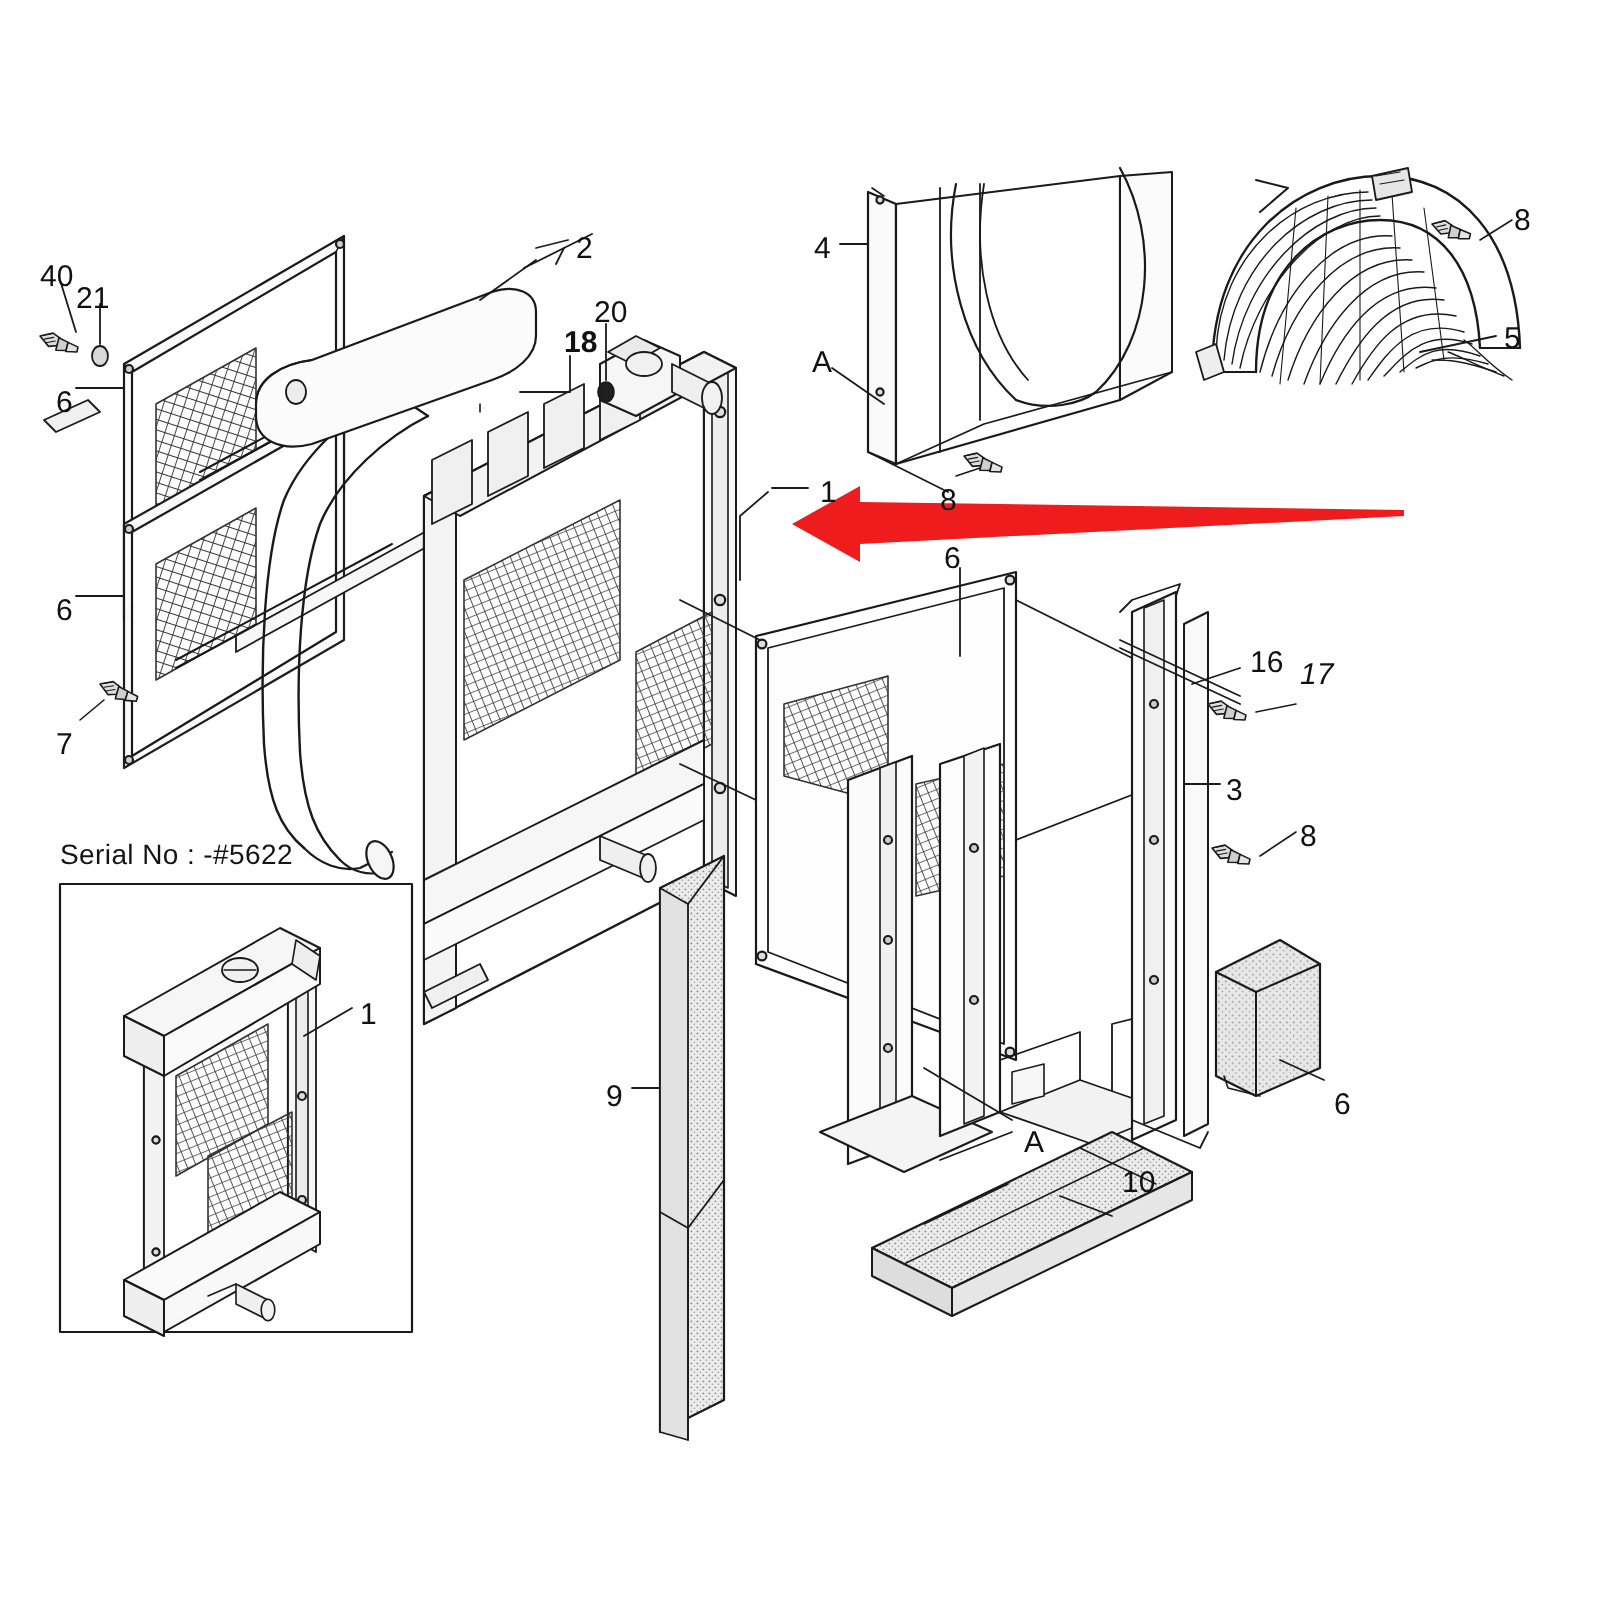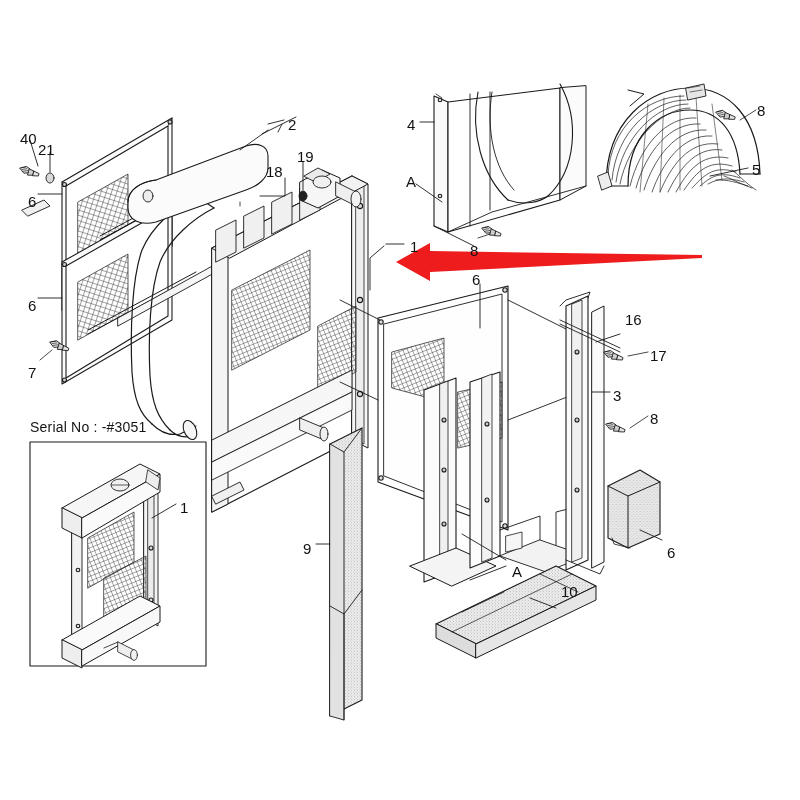--- a/index.html
+++ b/index.html
@@ -390,39 +390,39 @@
 
       <path d="M176 504 L152 518" stroke-width="0.9"></path>
 
       <g>
         <path d="M702 255 L430 251 L430 243 L396 262 L430 281 L430 272 L702 258 Z" fill="#ee1c1c" stroke="none"></path>
       </g>
 
     </g>
   </svg>
 
-  <div class="lbl lbl-serial" style="left:30px; top:420px;">Serial No : -#3051</div>
+  <div class="lbl lbl-serial" style="left:30px; top:420px;">Serial No : -#5622</div>
 
   <div class="lbl" style="left:20px; top:131px;">40</div>
   <div class="lbl" style="left:38px; top:142px;">21</div>
   <div class="lbl" style="left:28px; top:194px;">6</div>
   <div class="lbl" style="left:28px; top:298px;">6</div>
   <div class="lbl" style="left:28px; top:365px;">7</div>
   <div class="lbl" style="left:288px; top:117px;">2</div>
-  <div class="lbl" style="left:297px; top:149px;">19</div>
-  <div class="lbl" style="left:266px; top:164px;">18</div>
+  <div class="lbl" style="left:297px; top:149px;">20</div>
+  <div class="lbl" style="left:282px; top:164px;font-weight:bold;">18</div>
   <div class="lbl" style="left:407px; top:117px;">4</div>
   <div class="lbl lbl-letter" style="left:406px; top:174px;">A</div>
   <div class="lbl" style="left:470px; top:243px;">8</div>
   <div class="lbl" style="left:757px; top:103px;">8</div>
   <div class="lbl" style="left:752px; top:162px;">5</div>
   <div class="lbl" style="left:410px; top:239px;">1</div>
   <div class="lbl" style="left:472px; top:272px;">6</div>
-  <div class="lbl" style="left:625px; top:312px;">16</div>
-  <div class="lbl" style="left:650px; top:348px;">17</div>
+  <div class="lbl" style="left:625px; top:324px;">16</div>
+  <div class="lbl" style="left:650px; top:330px;font-style:italic;">17</div>
   <div class="lbl" style="left:613px; top:388px;">3</div>
   <div class="lbl" style="left:650px; top:411px;">8</div>
   <div class="lbl" style="left:667px; top:545px;">6</div>
   <div class="lbl" style="left:303px; top:541px;">9</div>
   <div class="lbl lbl-letter" style="left:512px; top:564px;">A</div>
   <div class="lbl" style="left:561px; top:584px;">10</div>
   <div class="lbl" style="left:180px; top:500px;">1</div>
 
 </div>
 

